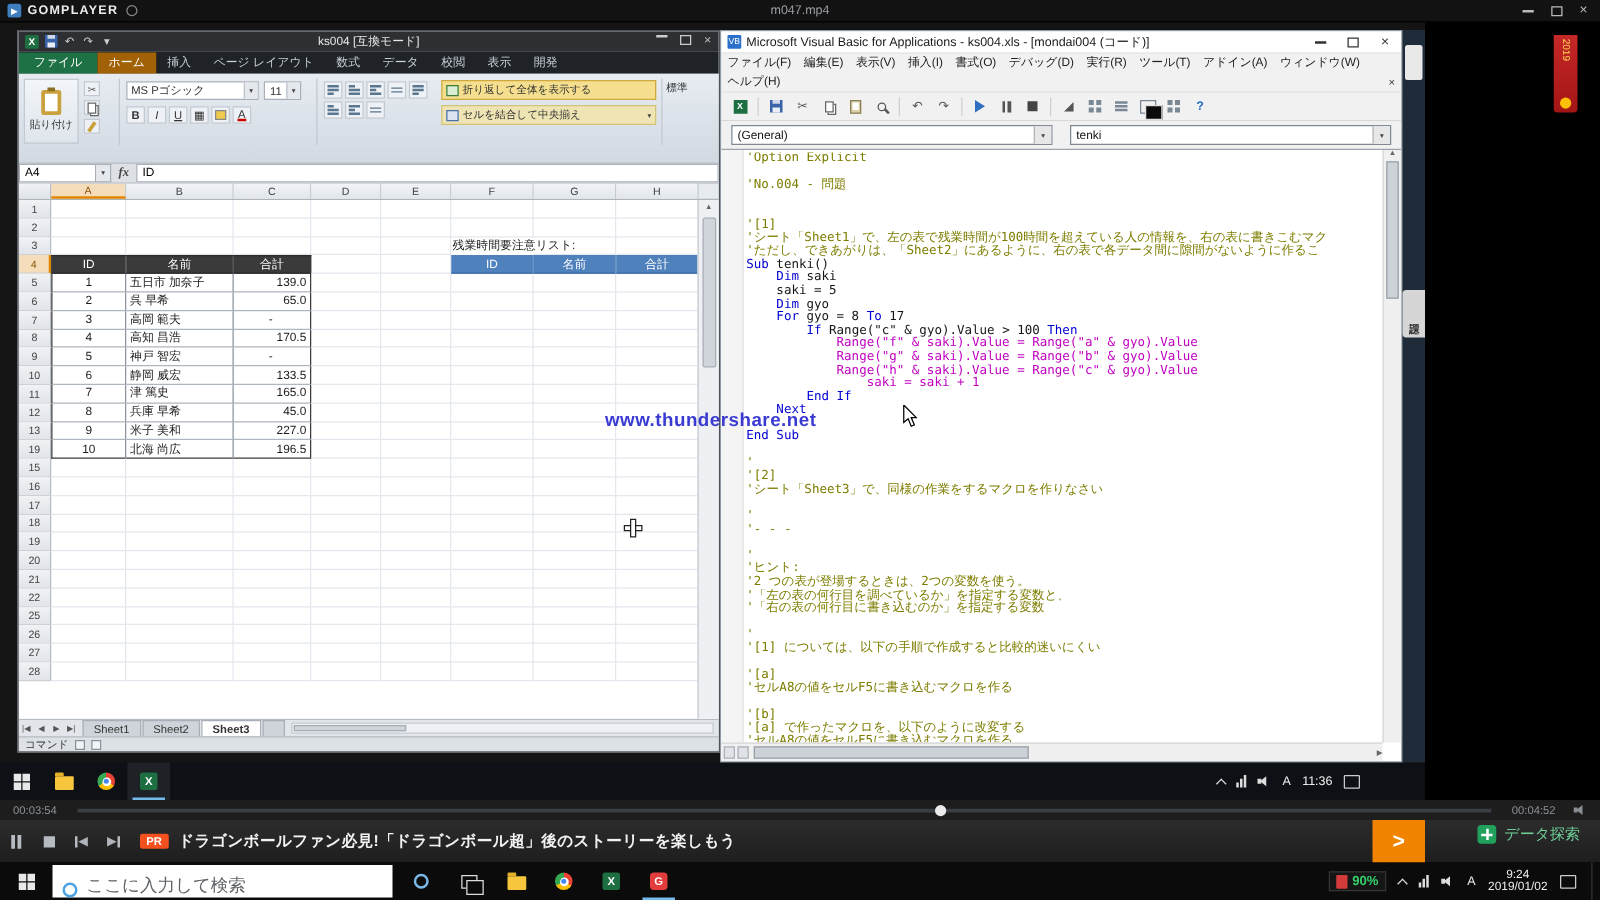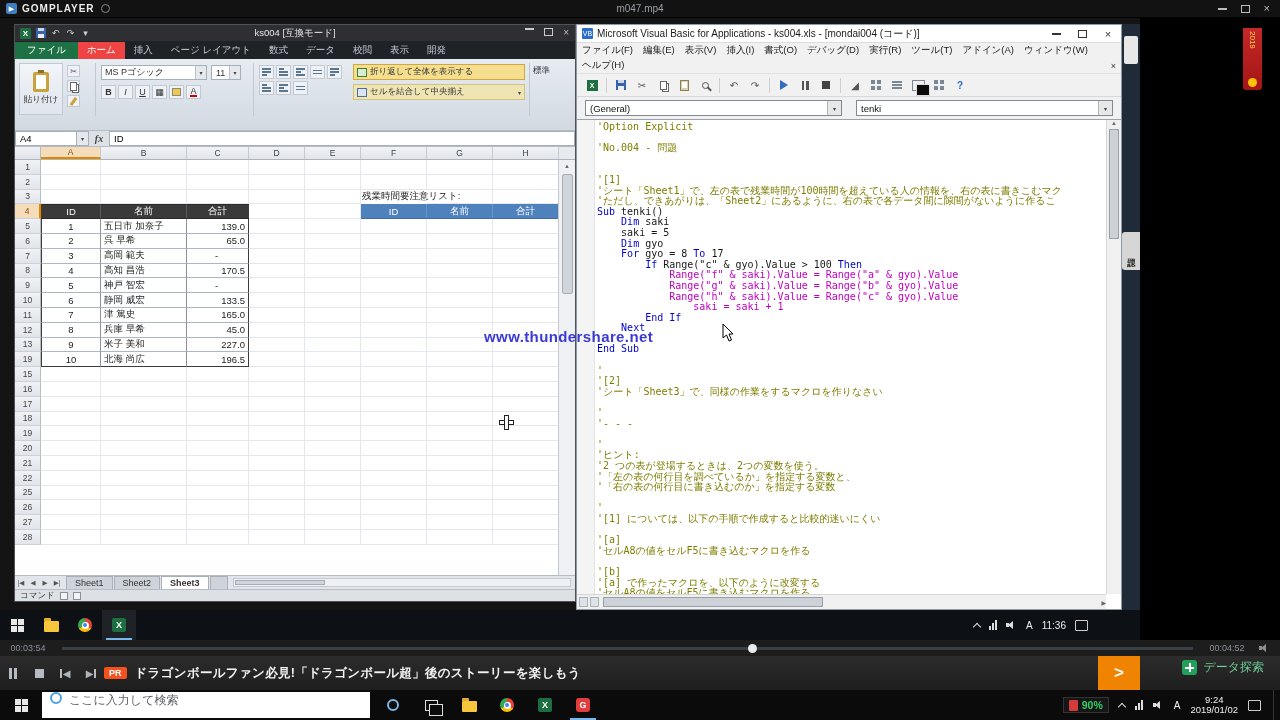--- a/index.html
+++ b/index.html
@@ -35,21 +35,21 @@
   .flp::after{content:"";position:absolute;left:2px;bottom:0;width:6px;height:4px;background:#e9eef7}
   .x-title{position:absolute;left:0;right:0;text-align:center;font-size:9.5px;color:#e6e6e6}
   .winctl{margin-left:auto;display:flex;gap:10px;padding-right:6px;z-index:2}
   .winctl .wb-min,.winctl .wb-max{border-color:#ccc;background:#ccc}
   .winctl .wb-max{background:transparent}
   .winctl .wb-close{font-size:10px}
 
   .x-tabs{height:18px;background:#1f2328;display:flex;align-items:flex-end;flex:none}
   .xtab-file{background:#1e7145;color:#fff;font-size:9.5px;padding:2px 12px;height:17px}
   .xtab{color:#c8cdd4;font-size:9.5px;padding:2px 9px;height:17px;white-space:nowrap}
-  .xtab.active{background:#ef4444;color:#fff}
+  .xtab.active{background:#a16207;color:#fff}
 
   .x-ribbon{height:72px;position:relative;background:linear-gradient(#e7ecf2,#d2d9e1);
     border-bottom:1px solid #b6bcc4;font-size:9px;color:#333;flex:none}
   .rb-sep{position:absolute;top:4px;bottom:14px;width:1px;background:#c2c8d0}
   .rb-paste{position:absolute;left:4px;top:4px;width:44px;height:52px;display:flex;flex-direction:column;
     align-items:center;justify-content:center;gap:2px;border:1px solid #c3c9d1;background:linear-gradient(#f2f5f9,#dfe5ec)}
   .clipbig{width:16px;height:20px;background:#c9a23e;border-radius:2px;position:relative}
   .clipbig::before{content:"";position:absolute;left:3px;top:3px;width:10px;height:14px;background:#fff}
   .clipbig::after{content:"";position:absolute;left:5px;top:-2px;width:6px;height:3px;background:#8a6f23}
   .rb-paste span{font-size:8.5px}
@@ -243,36 +243,36 @@
   .spk2::before{content:"";position:absolute;left:0;top:3px;width:3px;height:4px;background:#8b9097}
   .spk2::after{content:"";position:absolute;left:2px;top:1px;border-top:4px solid transparent;border-bottom:4px solid transparent;border-right:5px solid #8b9097}
 
   #control-row{position:absolute;left:0;top:656px;width:1280px;height:34px;
     background:linear-gradient(#2c2c2c,#1e1e1e);display:flex;align-items:center}
   .cbtn{width:26px;height:22px;display:flex;align-items:center;justify-content:center;color:#aeb4ba;font-size:10px;gap:1px}
   .pp{display:flex;gap:2.5px}
   .pp i{width:3px;height:11px;background:#b6bbc1;display:block}
   .stop{width:9px;height:9px;background:#b6bbc1}
   .minibar{width:2px;height:9px;background:#b6bbc1;display:inline-block}
-  .ad{display:flex;align-items:center;gap:8px;overflow:hidden}
+  .ad{display:flex;align-items:center;margin-left:8px;gap:8px;overflow:hidden}
   .pr{background:#f4511e;color:#fff;font-size:9px;font-weight:bold;padding:1px 5px;border-radius:2px;flex:none}
   .adtext{color:#f2f2f2;font-size:12.5px;font-weight:bold;letter-spacing:.3px;white-space:nowrap}
   .next-btn{position:absolute;right:140px;top:0;width:42px;height:34px;background:#f08300;color:#fff;
     display:flex;align-items:center;justify-content:center;font-size:17px;font-weight:bold}
   .explore{position:absolute;right:16px;top:3px;display:flex;align-items:center;gap:6px;color:#6fce96;font-size:12px}
   .explore-icon{width:15px;height:15px;background:#21a15c;border-radius:3px;position:relative}
   .explore-icon::before{content:"";position:absolute;left:3px;top:6.5px;width:9px;height:2px;background:#fff}
   .explore-icon::after{content:"";position:absolute;left:6.5px;top:3px;width:2px;height:9px;background:#fff}
 
   
   #taskbar{position:absolute;left:0;top:690px;width:1280px;height:30px;background:#0b0b0b;
     display:flex;align-items:center;color:#ddd}
   .start{width:42px;height:30px;display:flex;align-items:center;justify-content:center}
-  .search{width:328px;height:26px;background:#fff;display:flex;align-items:flex-start;gap:7px;padding:0 8px;
-    color:#5f6368;font-size:12px;margin-right:4px;flex:none}
+  .search{width:272px;height:26px;background:#fff;display:flex;align-items:flex-end;gap:7px;padding:0 8px;
+    color:#5f6368;font-size:14px;margin-right:4px;flex:none}
   .cortana-ring{width:12px;height:12px;border:2px solid #4aa3e0;border-radius:50%;flex:none}
   .tbic{width:38px;height:30px;display:flex;align-items:center;justify-content:center;position:relative;flex:none}
   .tbic.active::after{content:"";position:absolute;left:6px;right:6px;bottom:0;height:2px;background:#76b9ed}
   .taskview{width:13px;height:11px;border:1.5px solid #ddd;position:relative}
   .taskview::after{content:"";position:absolute;left:3px;top:3px;width:12px;height:10px;border:1.5px solid #ddd;background:#0b0b0b}
   .tray{margin-left:auto;display:flex;align-items:center;gap:10px;margin-right:2px}
   .batt{display:flex;align-items:center;gap:4px;background:#161616;border:1px solid #333;padding:1px 5px}
   .batt-red{width:9px;height:11px;background:#d43b3b;border-radius:1px}
   .batt-pct{color:#35d06a;font-size:10.5px;font-weight:bold}
   .clock{text-align:center;font-size:9.5px;line-height:10.5px;color:#eee}

